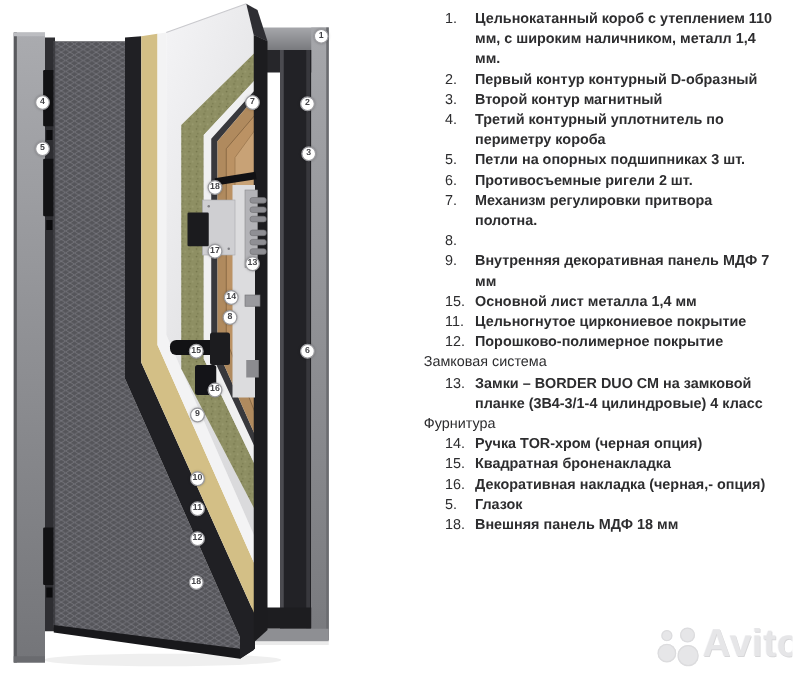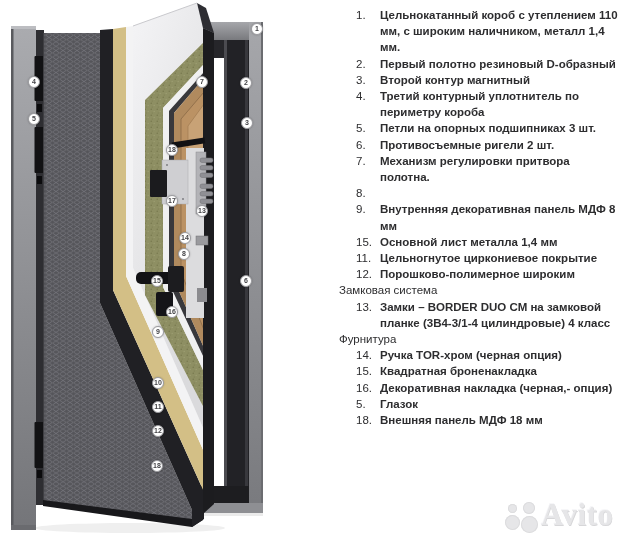--- a/index.html
+++ b/index.html
@@ -20,21 +20,21 @@
   
   .specs-panel{
     position:absolute;left:338px;top:7px;width:294px;
     color:#2d2d2f;font-size:11.5px;line-height:16.2px;
   }
   .entry{display:flex;}
   .entry.header{font-weight:normal;margin-left:1px;display:block;}
   .entry .num{flex:0 0 24px;margin-left:18px;}
   .entry .txt{width:238px;font-weight:bold;}
   
-  .watermark{position:absolute;left:502px;top:497px;width:112px;height:42px;font-family:Liberation Serif, serif;}
+  .watermark{position:absolute;left:523px;top:497px;width:112px;height:42px;}
   .wm-logo{position:absolute;left:0;top:2px;width:38px;height:38px;}
   .wm-logo i{position:absolute;border-radius:50%;background:#e6e6e8;box-shadow:inset 0 0 0 1px #dcdcde;}
   .wm-c1{width:9px;height:9px;left:6px;top:5px;}
   .wm-c2{width:12px;height:12px;left:21px;top:3px;}
   .wm-c3{width:15px;height:15px;left:3px;top:16px;}
   .wm-c4{width:17px;height:17px;left:19px;top:17px;}
   .wm-text{
     position:absolute;left:39px;top:0px;
     font-size:31px;font-weight:bold;letter-spacing:0.5px;color:#e6e6e8;
     text-shadow:0.6px 0.6px 0 #d7d7d9, -0.6px -0.6px 0 #f6f6f8;
@@ -184,21 +184,21 @@
       </div>
   </div>
 
   <div class="specs-panel">
       <div class="entry item">
         <span class="num">1.</span>
         <span class="txt">Цельнокатанный короб с утеплением 110 мм, с широким наличником, металл 1,4 мм.</span>
       </div>
       <div class="entry item">
         <span class="num">2.</span>
-        <span class="txt">Первый полотно резиновый D-образный</span>
+        <span class="txt">Первый контур контурный D-образный</span>
       </div>
       <div class="entry item">
         <span class="num">3.</span>
         <span class="txt">Второй контур магнитный</span>
       </div>
       <div class="entry item">
         <span class="num">4.</span>
         <span class="txt">Третий контурный уплотнитель по периметру короба</span>
       </div>
       <div class="entry item">
@@ -211,33 +211,33 @@
       </div>
       <div class="entry item">
         <span class="num">7.</span>
         <span class="txt">Механизм регулировки притвора полотна.</span>
       </div>
       <div class="entry item">
         <span class="num">8.</span>
       </div>
       <div class="entry item">
         <span class="num">9.</span>
-        <span class="txt">Внутренняя декоративная панель МДФ 8 мм</span>
+        <span class="txt">Внутренняя декоративная панель МДФ 7 мм</span>
       </div>
       <div class="entry item">
         <span class="num">15.</span>
         <span class="txt">Основной лист металла 1,4 мм</span>
       </div>
       <div class="entry item">
         <span class="num">11.</span>
         <span class="txt">Цельногнутое циркониевое покрытие</span>
       </div>
       <div class="entry item">
         <span class="num">12.</span>
-        <span class="txt">Порошково-полимерное широким</span>
+        <span class="txt">Порошково-полимерное покрытие</span>
       </div>
       <div class="entry header">Замковая система</div>
       <div class="entry item">
         <span class="num">13.</span>
         <span class="txt">Замки – BORDER DUO СМ на замковой планке (3В4-3/1-4 цилиндровые) 4 класс</span>
       </div>
       <div class="entry header">Фурнитура</div>
       <div class="entry item">
         <span class="num">14.</span>
         <span class="txt">Ручка TOR-хром (черная опция)</span>

